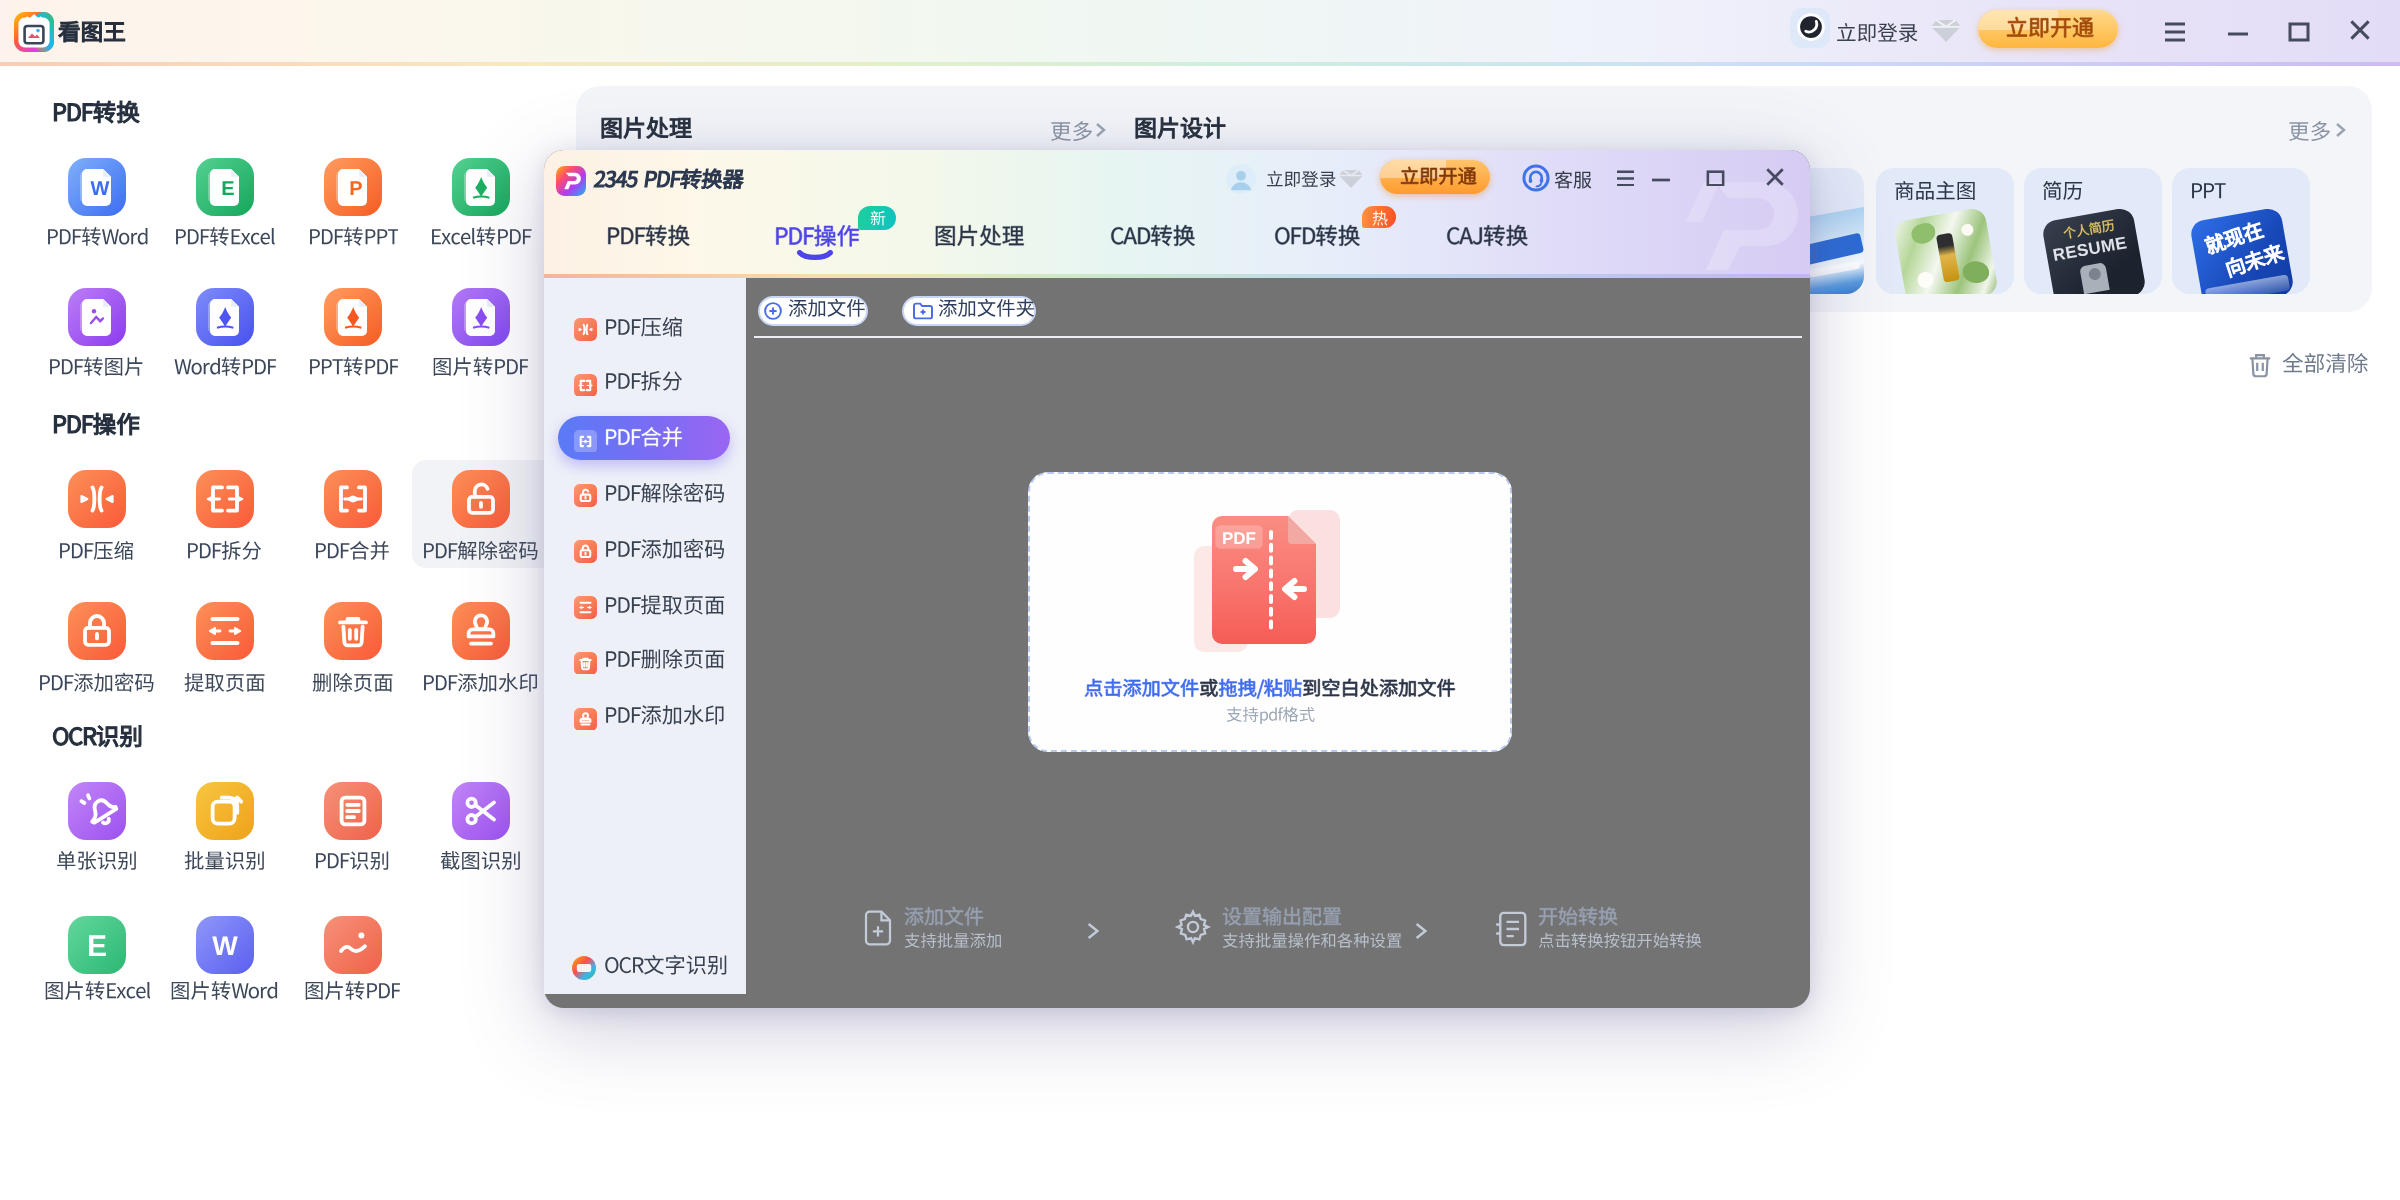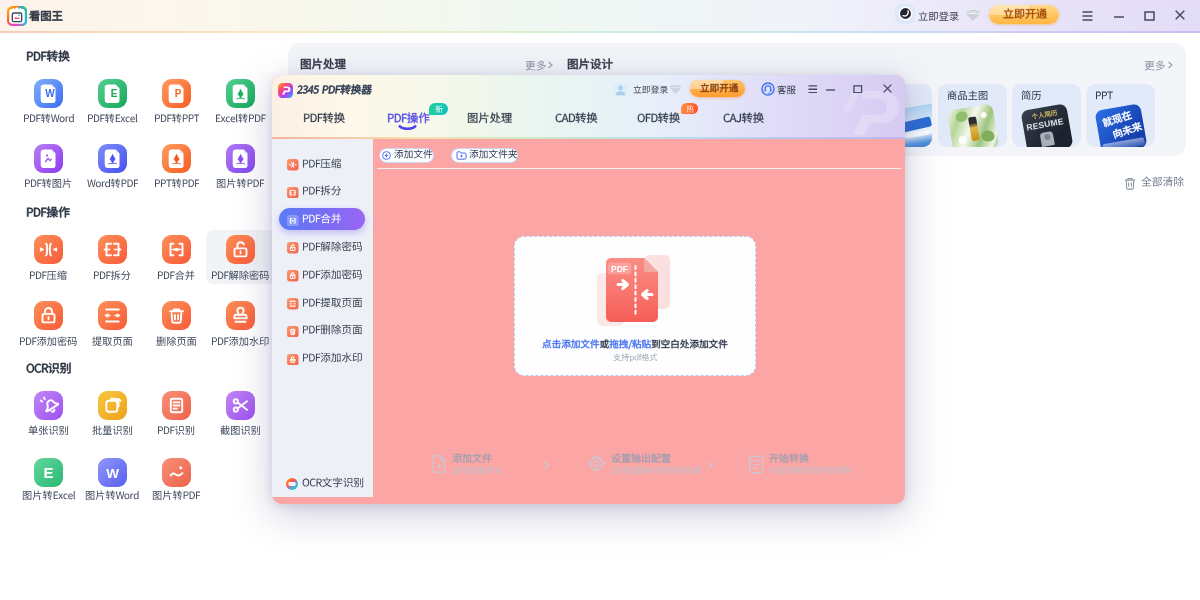--- a/index.html
+++ b/index.html
@@ -4,21 +4,21 @@
 html,body{width:1200px;height:600px;overflow:hidden;background:#fff;font-family:"Liberation Sans",sans-serif}
 .abs{position:absolute}
 svg.t{display:block}
 #titlebar{position:absolute;left:0;top:0;width:1200px;height:33px;
  background:linear-gradient(90deg,#fdf3ec 0%,#fcf7ec 16%,#f4f8ee 34%,#eff7f4 50%,#f0f2fa 68%,#e8e3f8 86%,#e3dcf7 100%)}
 #tbline{position:absolute;left:0;top:31px;width:1200px;height:2px;
  background:linear-gradient(90deg,#f7cdb8,#f8e9c0 22%,#dff0cd 40%,#cfeee0 52%,#cbdff5 72%,#cdbcf0 100%)}
 #sidebar{position:absolute;left:0;top:33px;width:281px;height:567px;background:#fff}
 #graybox{position:absolute;left:288px;top:43px;width:898px;height:113px;background:#f3f5f9;border-radius:12px}
 .card{position:absolute;top:84px;width:69px;height:63px;background:#e2e9f8;border-radius:9px;overflow:hidden}
-#dialog{position:absolute;left:272px;top:75px;width:633px;height:429px;background:#fca5a5;border-radius:10px;
+#dialog{position:absolute;left:272px;top:75px;width:633px;height:429px;background:#737373;border-radius:10px;
  box-shadow:0 10px 40px rgba(90,85,140,.30),0 2px 10px rgba(90,85,140,.18)}
 #dlghead{position:absolute;left:0;top:0;width:633px;height:63px;border-radius:10px 10px 0 0;overflow:hidden;
  background:linear-gradient(90deg,#fcf1e4 0%,#fdf8e9 12%,#f3f8ea 30%,#e7f5f2 45%,#e7eefa 62%,#e0dcf8 80%,#d6cbf3 100%)}
 #dlgline{position:absolute;left:0;top:62px;width:633px;height:1.6px;
  background:linear-gradient(90deg,#f2b4a0,#f6dfae 22%,#cde9c6 42%,#bcd9f0 65%,#c1b5ee 100%)}
 #dlgnav{position:absolute;left:0;top:63.6px;width:101px;height:358px;background:#eef0f8}
 #navsel{position:absolute;left:7px;top:133px;width:86px;height:22px;border-radius:11px;
  background:linear-gradient(90deg,#5a7bf6,#7a6cf4 55%,#9a66f2);box-shadow:0 3px 7px rgba(110,90,240,.35)}
 .pillbtn{position:absolute;height:15px;border:1px solid #c9d5f4;border-radius:8.5px;background:#fff}
 #dashbox{position:absolute;left:242px;top:161px;width:242px;height:140px;border:1.6px dashed #b9c9ef;border-radius:10px;background:#fefeff}

